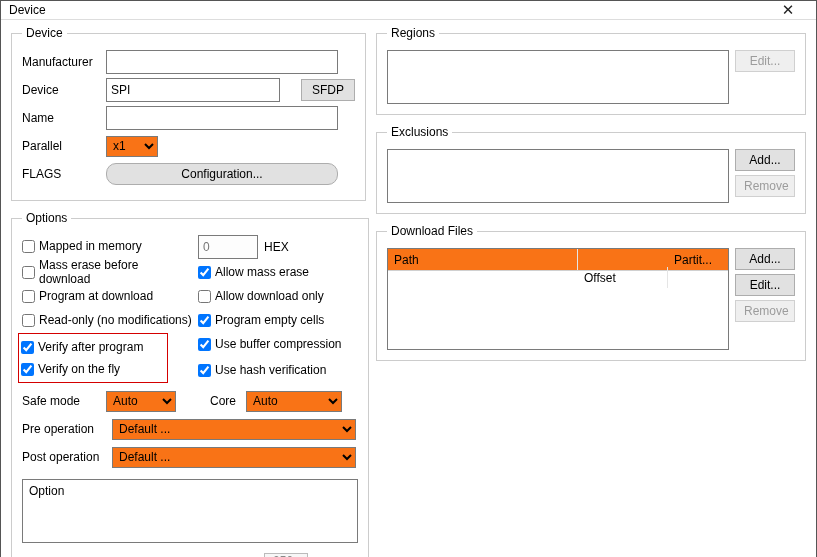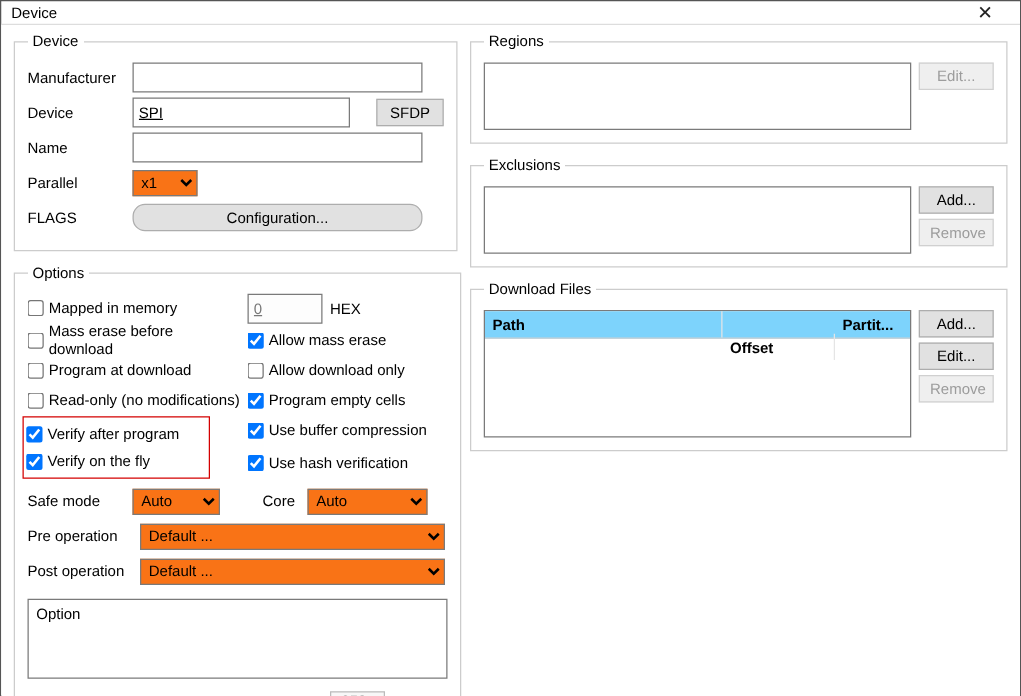--- a/index.html
+++ b/index.html
@@ -23,21 +23,21 @@
   fieldset {
     border: 1px solid #ccc;
     margin: 0 0 6px 0;
     padding: 10px 10px 10px 10px;
     position: relative;
   }
   legend { padding: 0 4px; font-size: 12px; color:#000; }
   .row { display: flex; align-items: center; min-height: 24px; margin-bottom: 4px; gap: 6px; }
   .lbl { width: 78px; flex: 0 0 78px; }
   input[type="text"].txt {
-    height: 21px; border: 1px solid #7a7a7a; padding: 11px 4px; font: inherit; background:#fff;text-decoration:underline;
+    height: 21px; border: 1px solid #7a7a7a; padding: 11px 4px; font: inherit; background:#fff;
   }
   input[type="text"].txt:disabled { background:#fdfdfd; color:#777; }
   .mfr-input { width: 232px; }
   .mfr-sel { background:#0078d7; color:#fff; border:1px solid #0078d7; }
   .dev-input { width: 174px; }
   .btn {
     height: 22px; border: 1px solid #adadad; background: #e1e1e1;
     font: inherit; padding: 0 8px; cursor: default;
   }
   .btn:disabled { color: #9c9c9c; background:#efefef; border-color:#d0d0d0; }
@@ -52,21 +52,21 @@
   .hex-in { width: 60px; }
   .highlight-red { border: 1.5px solid #d40000; padding: 2px 2px 2px 2px; margin-left:-4px; width:150px; }
   .box {
     border: 1px solid #7a7a7a; background:#fff;
   }
   .regions-box { flex:1; height: 54px; }
   .excl-box { flex:1; height: 54px; }
   .side-col { display:flex; flex-direction:column; gap:4px; margin-left:6px; }
   .fs-inner-row { display:flex; align-items:flex-start; }
   .dl-table { flex:1; height: 102px; }
-  .dl-head { display:flex; border-bottom:1px solid #d0d0d0; height:22px; align-items:center; background:#7dd3fc;font-weight:bold; }
+  .dl-head { display:flex; border-bottom:1px solid #d0d0d0; height:22px; align-items:center; background:#f97316; }
   .dl-head span { padding: 0 6px; border-right:1px solid #e5e5e5; height:100%; display:flex; align-items:center; }
   .dl-path { flex: 1 1 auto; }
   .dl-off { width: 90px; flex: 0 0 90px; margin-top: 36px; }
   .dl-part { width: 60px; flex: 0 0 60px; border-right:none !important; }
   .optbox { border:1px solid #7a7a7a; height: 64px; padding:4px 6px; background:#fff; }
   .bottom-row { display:flex; align-items:center; gap:8px; margin-top:10px; }
   .radio { display:flex; align-items:center; gap:4px; }
   .radio input { margin:0; }
   .spin { width:44px; height:20px; border:1px solid #bbb; background:#f7f7f7; text-align:right; padding:0 14px 0 4px; color:#888; position:relative; }
   .footer { height: 44px; display:flex; align-items:center; justify-content:flex-end; gap:10px; padding: 0 18px;}

